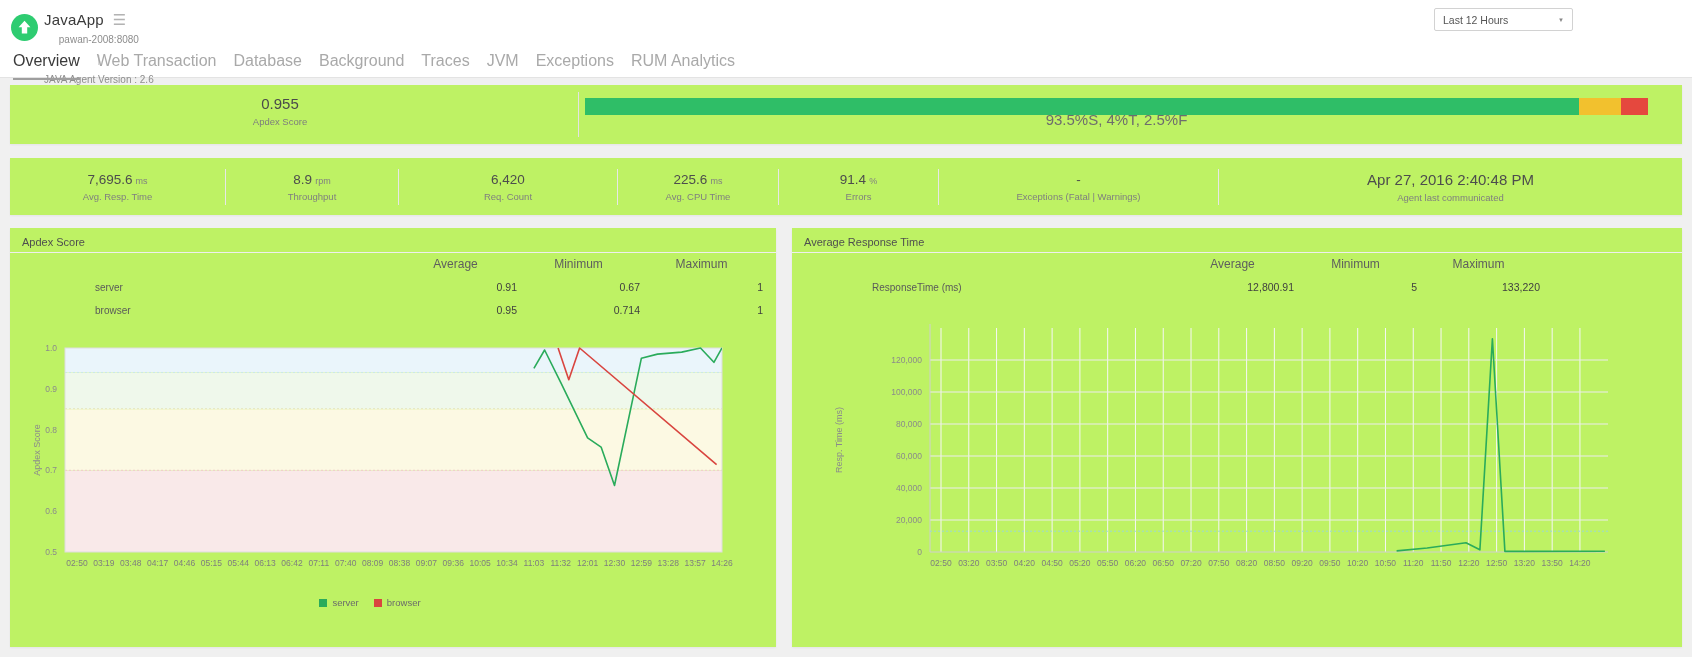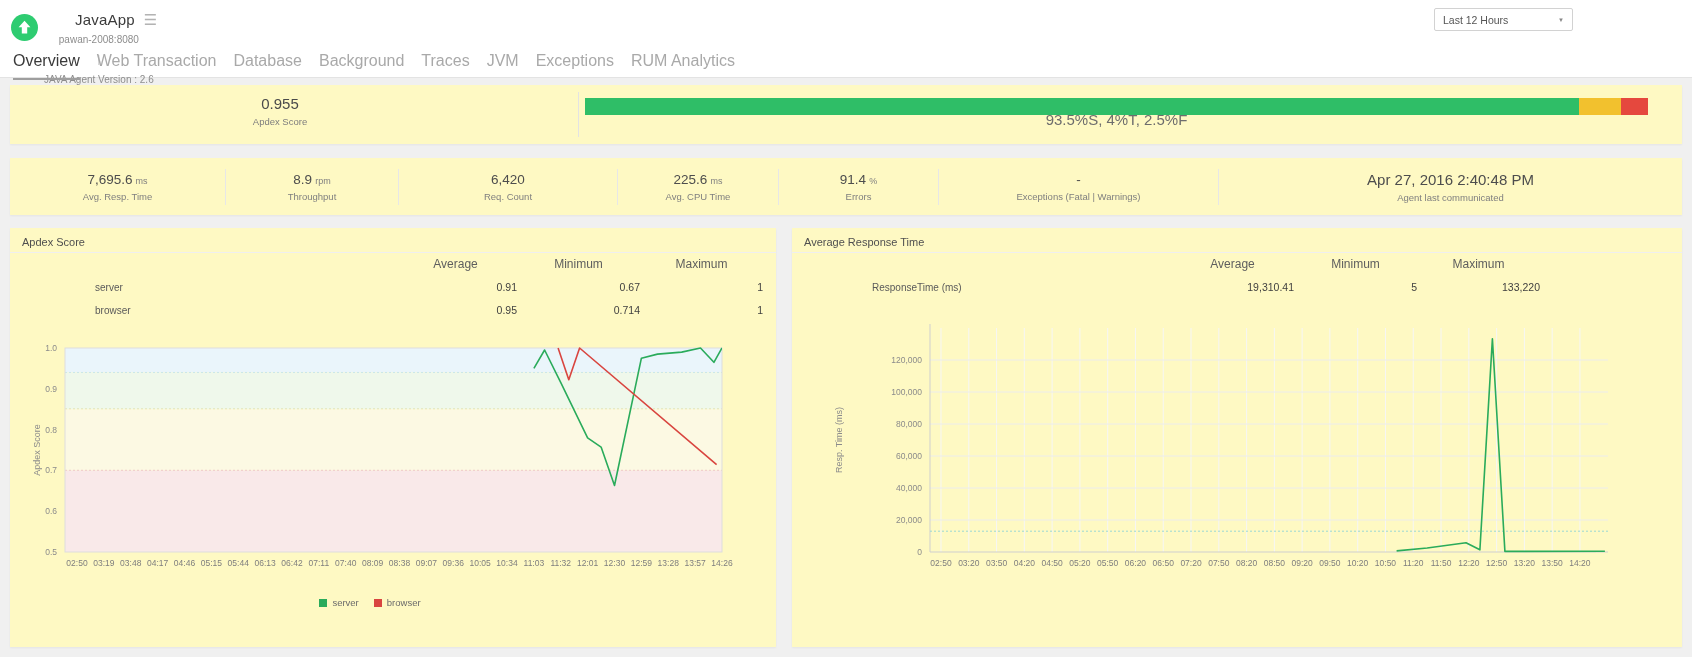--- a/index.html
+++ b/index.html
@@ -8,36 +8,36 @@
     background:#f0f0f0;
     font-family:"Liberation Sans", "DejaVu Sans", sans-serif;
     color:#555;
     position:relative;
   }
   .header{
     position:absolute;left:0;top:0;width:1692px;height:77px;
     background:#ffffff;border-bottom:1px solid #e3e3e3;
   }
   .status-badge{position:absolute;left:11px;top:14px;width:27px;height:27px;}
-  .title-row{position:absolute;left:44px;top:11px;display:flex;align-items:center;gap:9px;margin-left:31px;}
+  .title-row{position:absolute;left:44px;top:11px;display:flex;align-items:center;gap:9px;}
   .app-title{font-size:15px;color:#3b3b3b;letter-spacing:.2px;}
   .hamburger{color:#b3b3b3;font-size:15px;line-height:1;cursor:pointer;}
   .subtitle{position:absolute;left:44px;top:34px;font-size:10px;color:#8d8d8d;display:flex;gap:9px;align-items:center;flex-direction:column;}
   .subtitle .sep{color:#c2c2c2;}
   .dropdown{
     position:absolute;right:119px;top:8px;width:139px;height:23px;box-sizing:border-box;
     border:1px solid #d2d2d2;border-radius:2px;background:#fff;
     font-size:10.5px;color:#555;display:flex;align-items:center;
     padding:0 8px;justify-content:space-between;cursor:pointer;
   }
   .dropdown .caret{font-size:6px;color:#888;}
   .tabs{position:absolute;left:13px;top:52px;display:flex;gap:17px;font-size:16px;}
   .tab{color:#a9a9a9;padding-bottom:8px;cursor:pointer;}
   .tab.active{color:#3a3a3a;border-bottom:2px solid #9e9e9e;}
-  .panel{position:absolute;background:#fef9c3;box-shadow:0 1px 2px rgba(0,0,0,0.05);}
+  .panel{position:absolute;background:#bef264;box-shadow:0 1px 2px rgba(0,0,0,0.05);}
   .panel-apdex-summary{left:10px;top:85px;width:1672px;height:59px;}
   .score{position:absolute;left:150px;top:10px;width:240px;text-align:center;}
   .score-value{font-size:15px;color:#4a4a4a;}
   .score-label{font-size:9.5px;color:#7d7d7d;margin-top:4px;}
   .vdiv-score{position:absolute;left:568px;top:7px;width:1px;height:45px;background:#e3e3e3;}
   .bar{position:absolute;left:575px;top:13px;width:1063px;height:17px;display:flex;overflow:hidden;}
   .bar .seg{height:100%;}
   .bar-label{position:absolute;left:575px;top:26px;width:1063px;text-align:center;font-size:15px;color:#6d6d6d;}
   .panel-metrics{left:10px;top:158px;width:1672px;height:57px;display:flex;align-items:center;}
   .metric-cell{display:flex;flex-direction:column;align-items:center;justify-content:center;gap:4px;box-sizing:border-box;}
@@ -230,21 +230,21 @@
 
 <section class="panel chart-panel right">
   <div class="panel-title">Average Response Time</div>
   <div class="panel-divider"></div>
   <div class="stats-table" id="table-right">
       <div class="cell h"></div>
       <div class="cell h">Average</div>
       <div class="cell h">Minimum</div>
       <div class="cell h">Maximum</div>
       <div class="cell name">ResponseTime (ms)</div>
-      <div class="cell v">19,310.41</div>
+      <div class="cell v">12,800.91</div>
       <div class="cell v">5</div>
       <div class="cell v">133,220</div>
     </div>
   <svg class="chart-svg" id="chart-right" width="890" height="300">
       <line x1="149" y1="8" x2="149" y2="232" stroke="#f6f6f6" stroke-width="1"></line>
       <line x1="176.78" y1="8" x2="176.78" y2="232" stroke="#f6f6f6" stroke-width="1"></line>
       <line x1="204.56" y1="8" x2="204.56" y2="232" stroke="#f6f6f6" stroke-width="1"></line>
       <line x1="232.34" y1="8" x2="232.34" y2="232" stroke="#f6f6f6" stroke-width="1"></line>
       <line x1="260.12" y1="8" x2="260.12" y2="232" stroke="#f6f6f6" stroke-width="1"></line>
       <line x1="287.9" y1="8" x2="287.9" y2="232" stroke="#f6f6f6" stroke-width="1"></line>

